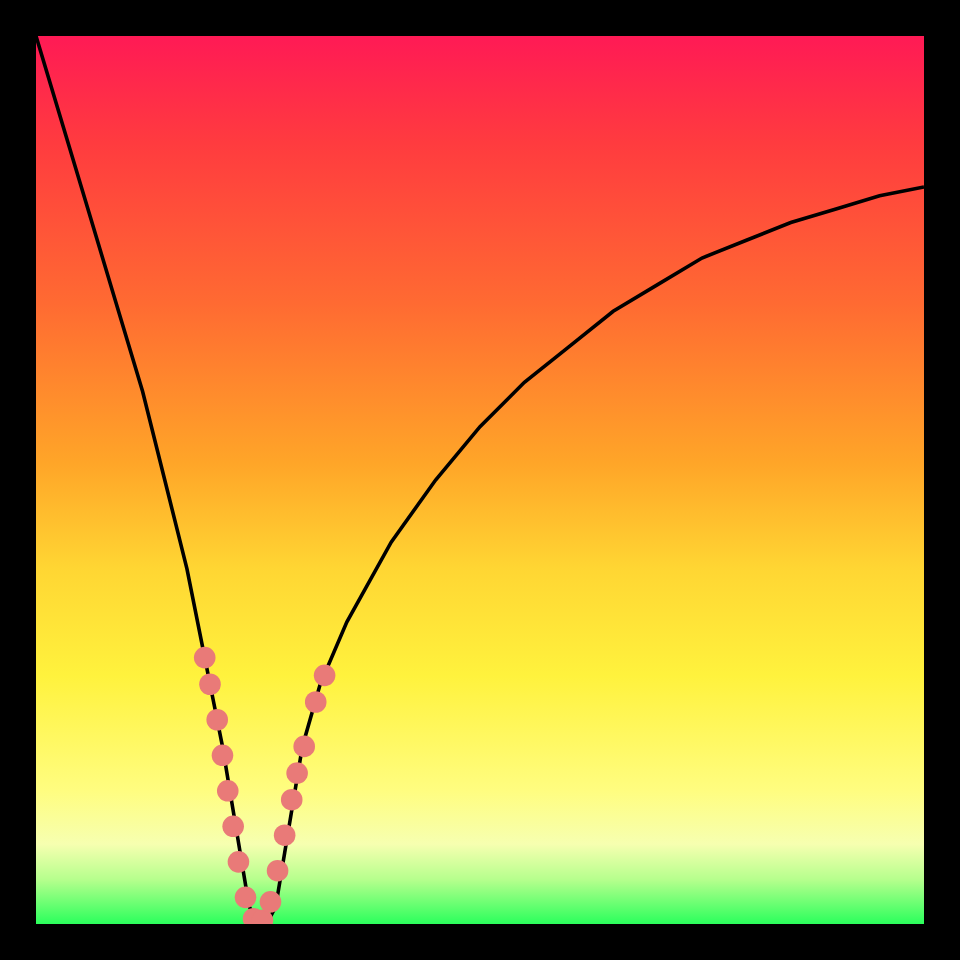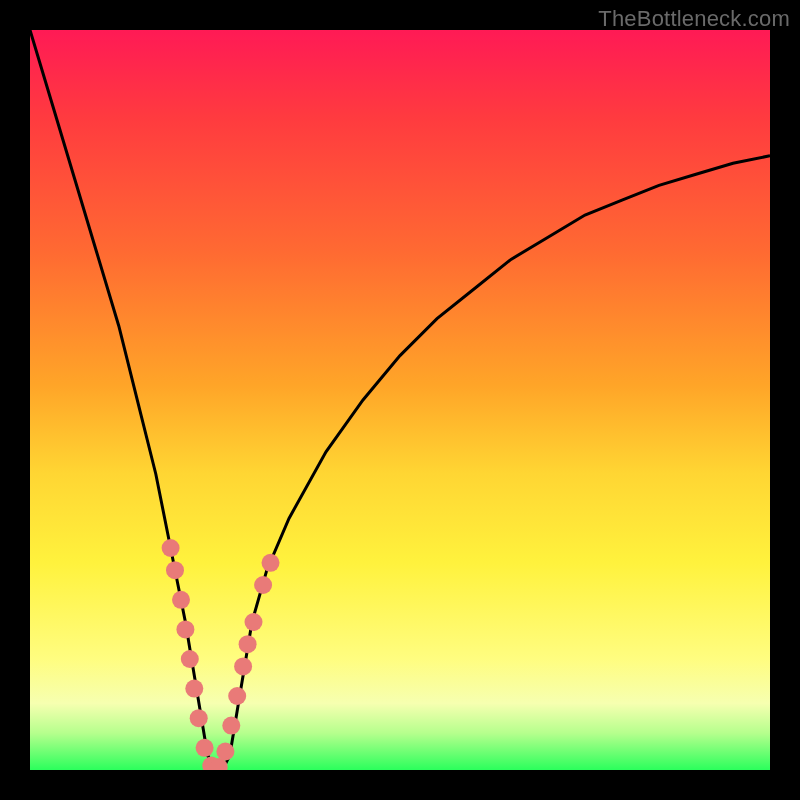--- a/index.html
+++ b/index.html
@@ -91,14 +91,13 @@
           <circle cx="201.3" cy="695.6" r="9" class="dot"></circle>
           <circle cx="207.2" cy="666.0" r="9" class="dot"></circle>
           <circle cx="213.1" cy="636.4" r="9" class="dot"></circle>
           <circle cx="217.6" cy="614.2" r="9" class="dot"></circle>
           <circle cx="223.5" cy="592.0" r="9" class="dot"></circle>
           <circle cx="233.1" cy="555.0" r="9" class="dot"></circle>
           <circle cx="240.5" cy="532.8" r="9" class="dot"></circle>
         </g>
     </svg>
   </div>
-  <div class="watermark">TheBottleneck.com</div>
 </div>
 
 </body></html>

